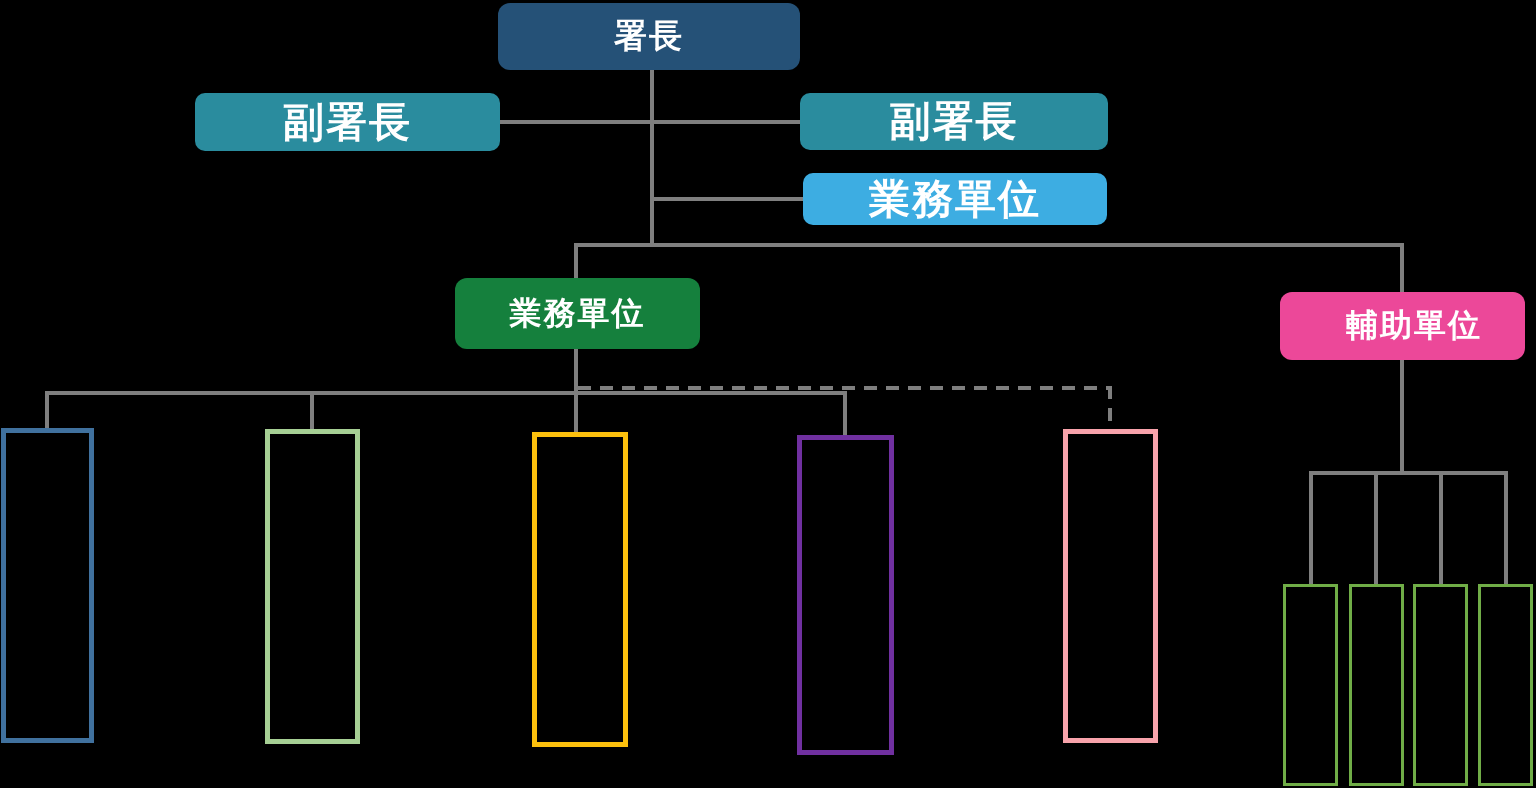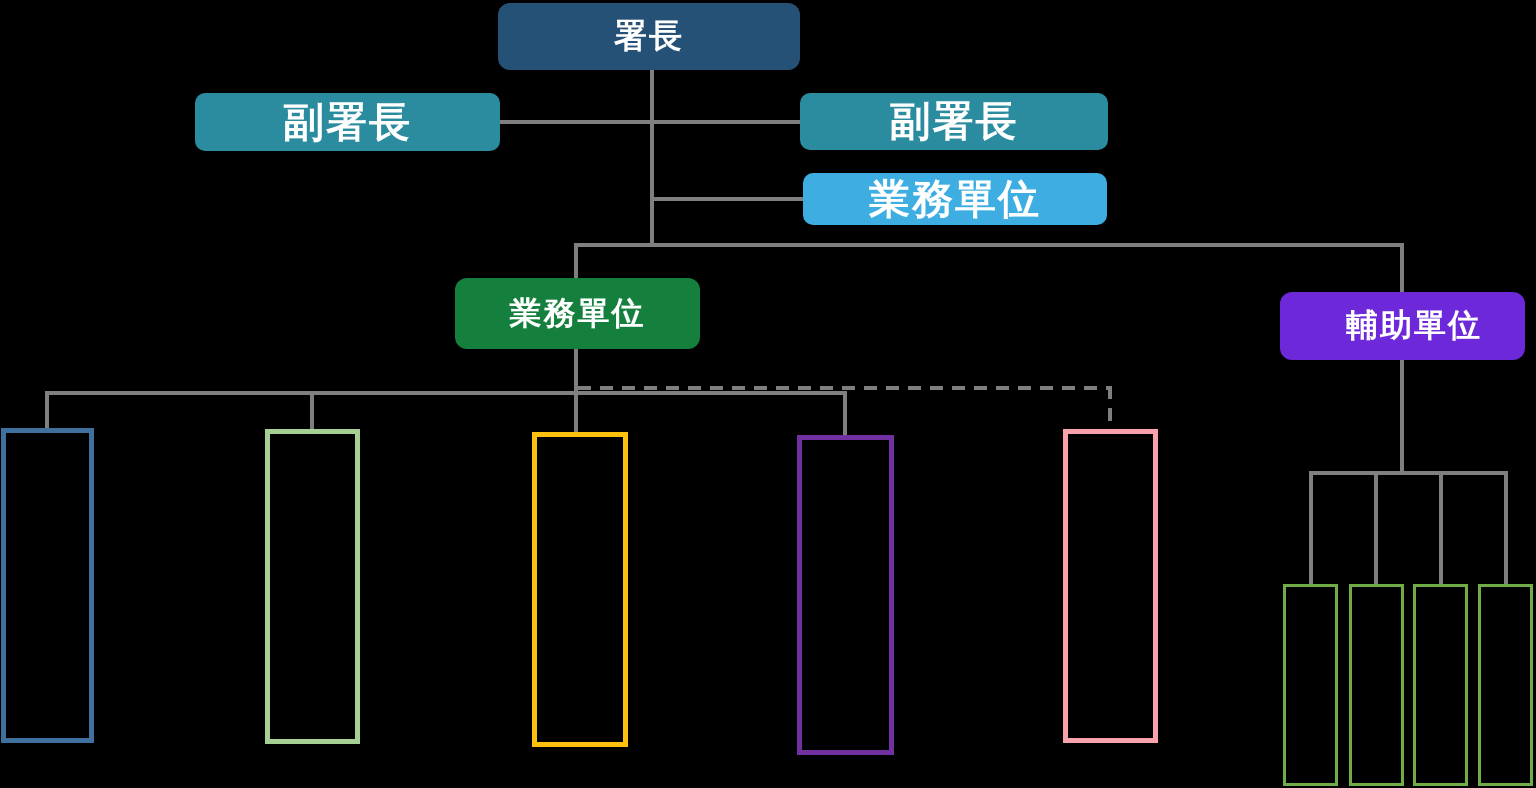--- a/index.html
+++ b/index.html
@@ -94,21 +94,21 @@
   <div class="vline c-sc1-v"></div>
   <div class="vline c-sc2-v"></div>
   <div class="vline c-sc3-v"></div>
   <div class="vline c-sc4-v"></div>
 
   <div class="node n-director" style="background-color: rgb(37, 81, 119);">署長</div>
   <div class="node n-deputy-left" style="background-color: rgb(42, 140, 158);">副署長</div>
   <div class="node n-deputy-right" style="background-color: rgb(42, 140, 158);">副署長</div>
   <div class="node n-secretary" style="background-color: rgb(61, 173, 226);">業務單位</div>
   <div class="node n-business" style="background-color: #15803d; text-align: center;">業務單位</div>
-  <div class="node n-support" style="background-color: #6d28d9; padding-left: 23px;">輔助單位</div>
+  <div class="node n-support" style="background-color: #ec4899; padding-left: 23px;">輔助單位</div>
 
   <div class="subbox b1" style="border-color: rgb(64, 113, 158);"></div>
   <div class="subbox b2" style="border-color: rgb(166, 207, 148);"></div>
   <div class="subbox b3" style="border-color: rgb(252, 192, 13);"></div>
   <div class="subbox b4" style="border-color: rgb(112, 48, 160);"></div>
   <div class="subbox b5" style="border-color: rgb(248, 163, 171);"></div>
 
   <div class="rbox r1" style="border-color: rgb(112, 173, 71);"></div>
   <div class="rbox r2" style="border-color: rgb(112, 173, 71);"></div>
   <div class="rbox r3" style="border-color: rgb(112, 173, 71);"></div>

